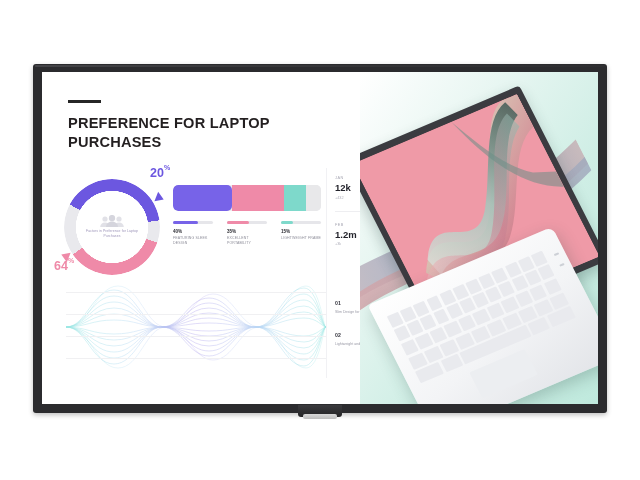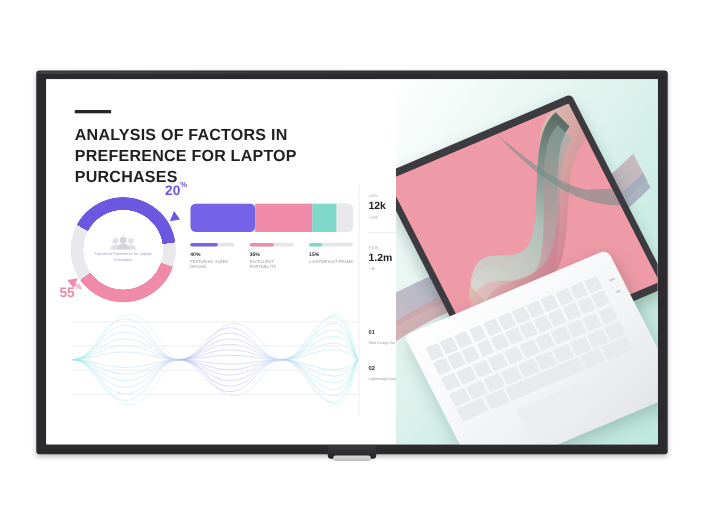--- a/index.html
+++ b/index.html
@@ -158,41 +158,40 @@
 
   <div id="monitor">
     <div id="screen">
 
       <div id="slide">
 
         <div class="left-pane">
 
           <div class="title-rule"></div>
           <div class="title">
-            <div>ANALYSIS OF FACTORS IN</div>
             <div>PREFERENCE FOR LAPTOP PURCHASES</div>
           </div>
 
           <div class="donut-wrap">
             <div class="donut"></div>
             <div class="donut-arrow-a"></div>
             <div class="donut-arrow-b"></div>
             <div class="donut-inner">
               <svg class="people-icon" width="26" height="12" viewBox="0 0 26 12">
                 <circle cx="6" cy="4" r="2.6" fill="#c9c9d4"></circle>
                 <path d="M1.2 12c0-2.8 2.1-4.6 4.8-4.6S10.8 9.2 10.8 12z" fill="#c9c9d4"></path>
                 <circle cx="20" cy="4" r="2.6" fill="#c9c9d4"></circle>
                 <path d="M15.2 12c0-2.8 2.1-4.6 4.8-4.6s4.8 1.8 4.8 4.6z" fill="#c9c9d4"></path>
                 <circle cx="13" cy="3.1" r="3.2" fill="#b4b4c2"></circle>
                 <path d="M7 12c0-3.4 2.6-5.6 6-5.6s6 2.2 6 5.6z" fill="#b4b4c2"></path>
               </svg>
               <div class="donut-center-text">Factors in Preference for Laptop Purchases</div>
             </div>
             <div class="pct-top"><span>20</span><sup>%</sup></div>
-            <div class="pct-bottom"><span>55</span><sup>%</sup></div>
+            <div class="pct-bottom"><span>64</span><sup>%</sup></div>
           </div>
 
           <div class="segbar">
             <div class="s1" style="width:40%"></div>
             <div class="s2" style="width:35%"></div>
             <div class="s3" style="width:15%"></div>
             <div class="s4" style="width:10%"></div>
           </div>
 
           <div class="legend">

